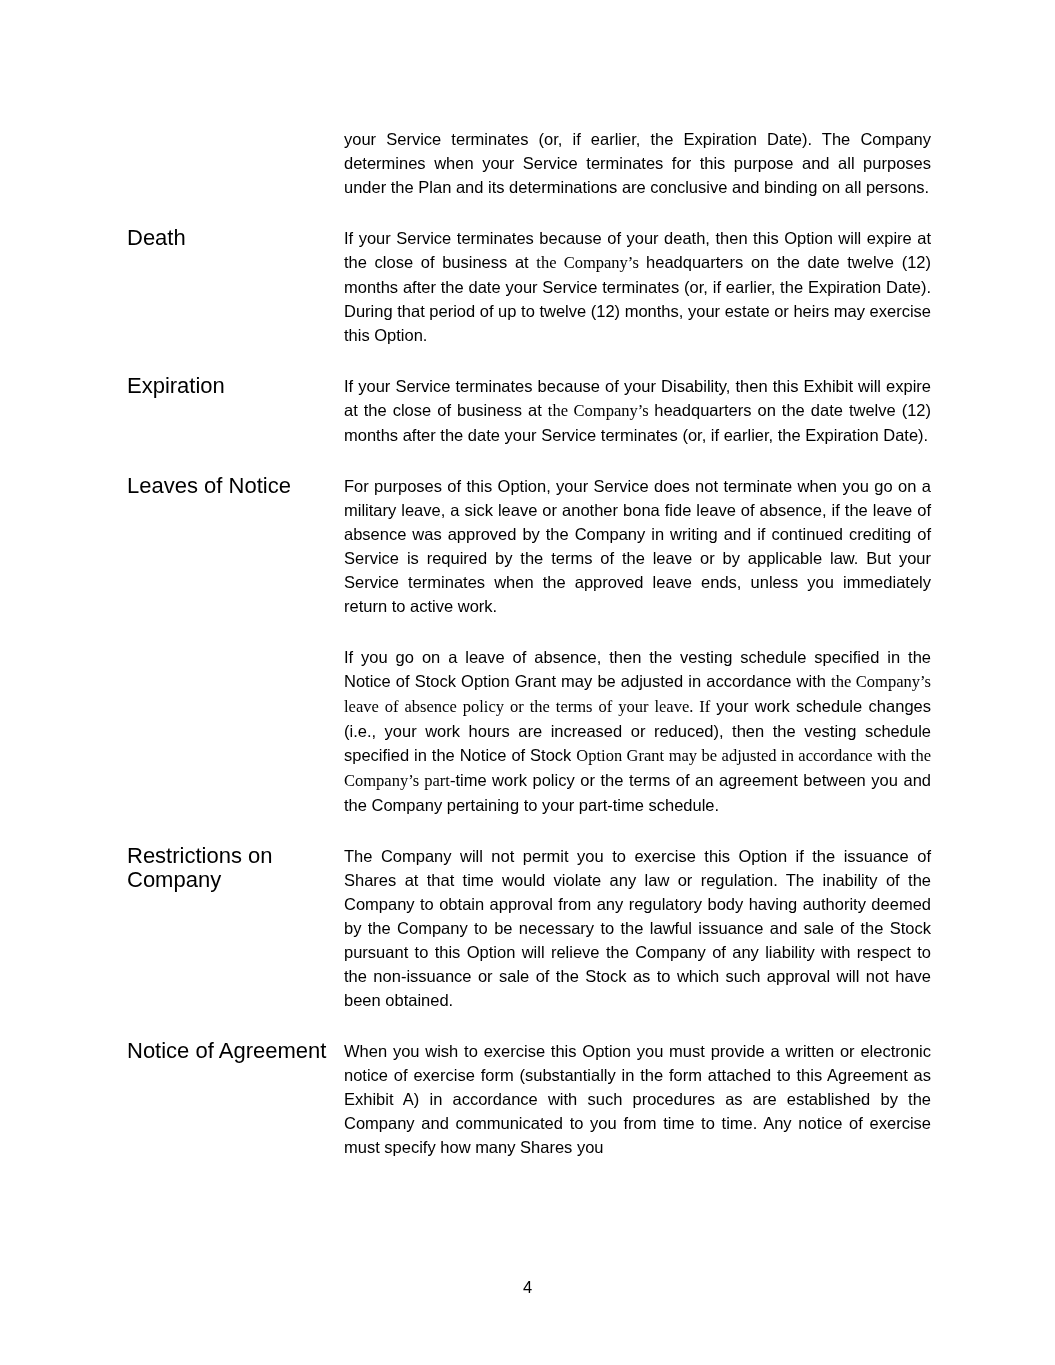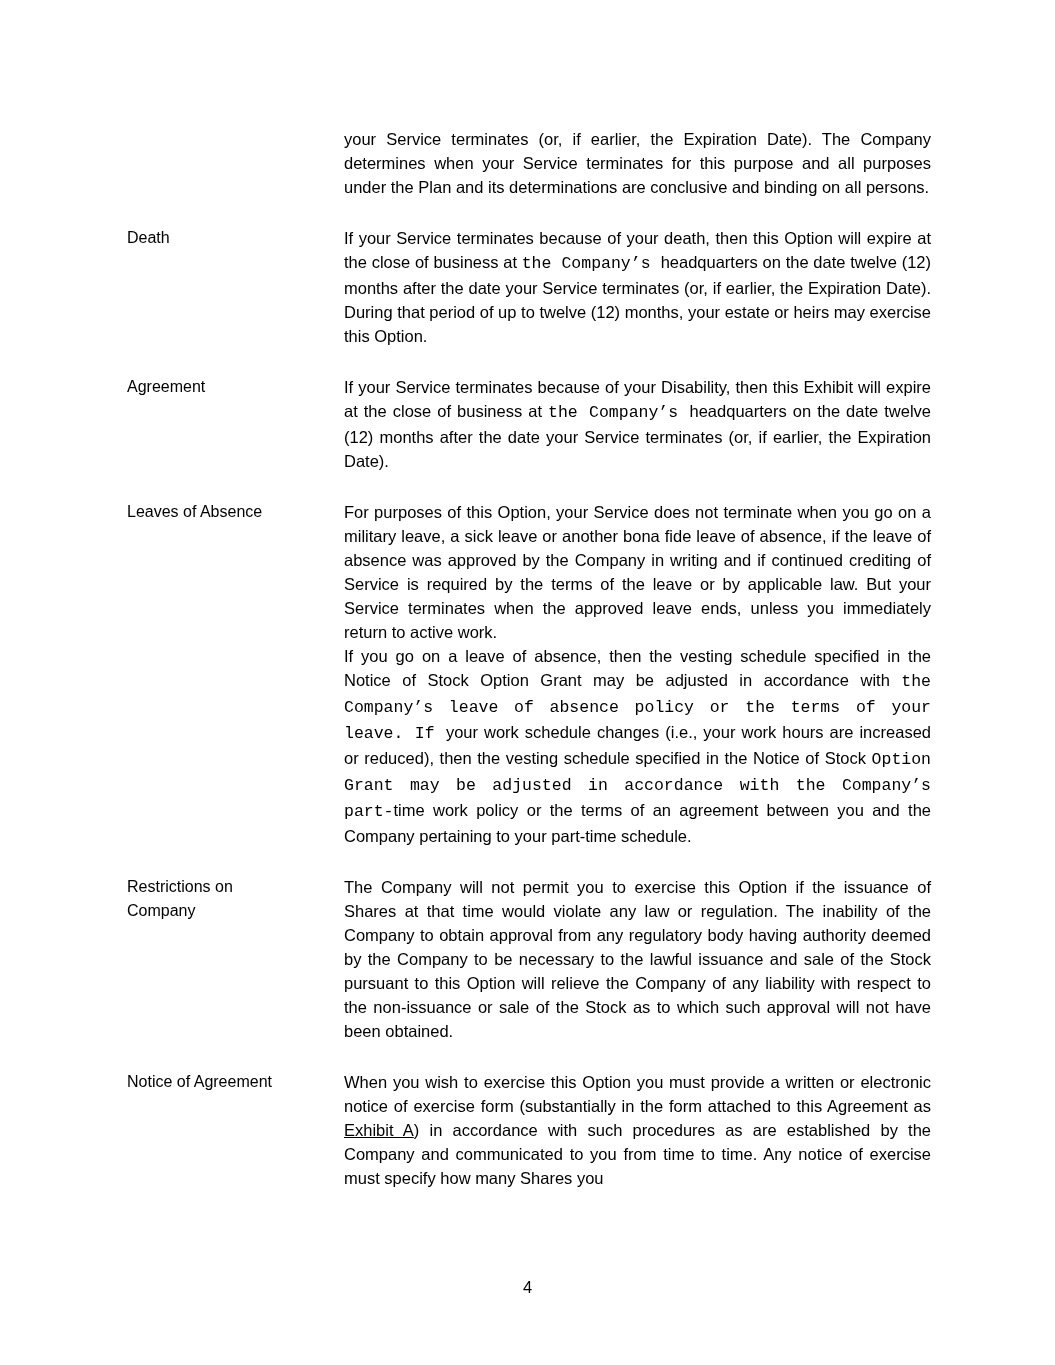--- a/index.html
+++ b/index.html
@@ -17,32 +17,32 @@
     inset: 0;
     padding: 127px 124px 0 127px;
   }
   .row {
     display: grid;
     grid-template-columns: 217px 1fr;
     margin-bottom: 27px;
   }
   .label {
     white-space: pre-line;
-    font-size: 16px;
+    font-size: 22px;
     line-height: 24px;
   }
   .body p {
     font-size: 16.5px;
     line-height: 24px;
     text-align: justify;
-    margin-bottom: 0;
+    margin-bottom: 27px;
   }
   .body p:last-child { margin-bottom: 0; }
-  .u { text-decoration: underline; }
-  .serif { font-family: Liberation Mono, monospace; }
+  .u { }
+  .serif { font-family: Liberation Serif, serif; }
   .page-footer {
     position: absolute;
     bottom: 68px;
     left: 0;
     width: 100%;
     text-align: center;
     font-size: 16.5px;
   }
 </style>
 </head>
@@ -56,27 +56,27 @@
           <p><span>your Service terminates (or, if earlier, the Expiration Date).  The Company determines when your Service terminates for this purpose and all purposes under the Plan and its determinations are conclusive and binding on all persons.</span></p>
         </div>
       </section>
       <section class="row">
         <div class="label">Death</div>
         <div class="body">
           <p><span>If your Service terminates because of your death, then this Option will expire at the close of business at </span><span class="serif">the Company’s </span><span>headquarters on the date twelve (12) months after the date your Service terminates (or, if earlier, the Expiration Date).  During that period of up to twelve (12) months, your estate or heirs may exercise this Option.</span></p>
         </div>
       </section>
       <section class="row">
-        <div class="label">Agreement</div>
+        <div class="label">Expiration</div>
         <div class="body">
           <p><span>If your Service terminates because of your Disability, then this Exhibit will expire at the close of business at </span><span class="serif">the Company’s </span><span>headquarters on the date twelve (12) months after the date your Service terminates (or, if earlier, the Expiration Date).</span></p>
         </div>
       </section>
       <section class="row">
-        <div class="label">Leaves of Absence</div>
+        <div class="label">Leaves of Notice</div>
         <div class="body">
           <p><span>For purposes of this Option, your Service does not terminate when you go on a military leave, a sick leave or another bona fide leave of absence, if the leave of absence was approved by the Company in writing and if continued crediting of Service is required by the terms of the leave or by applicable law.  But your Service terminates when the approved leave ends, unless you immediately return to active work.</span></p>
           <p><span>If you go on a leave of absence, then the vesting schedule specified in the Notice of Stock Option Grant may be adjusted in accordance with </span><span class="serif">the Company’s leave of absence policy or the terms of your leave.  If </span><span>your work schedule changes (i.e., your work hours are increased or reduced), then the vesting schedule specified in the Notice of Stock </span><span class="serif">Option Grant may be adjusted in accordance with the Company’s part-</span><span>time work policy or the terms of an agreement between you and the Company pertaining to your part-time schedule.</span></p>
         </div>
       </section>
       <section class="row">
         <div class="label">Restrictions on
 Company</div>
         <div class="body">
           <p><span>The Company will not permit you to exercise this Option if the issuance of Shares at that time would violate any law or regulation.  The inability of the Company to obtain approval from any regulatory body having authority deemed by the Company to be necessary to the lawful issuance and sale of the Stock pursuant to this Option will relieve the Company of any liability with respect to the non-issuance or sale of the Stock as to which such approval will not have been obtained.</span></p>

